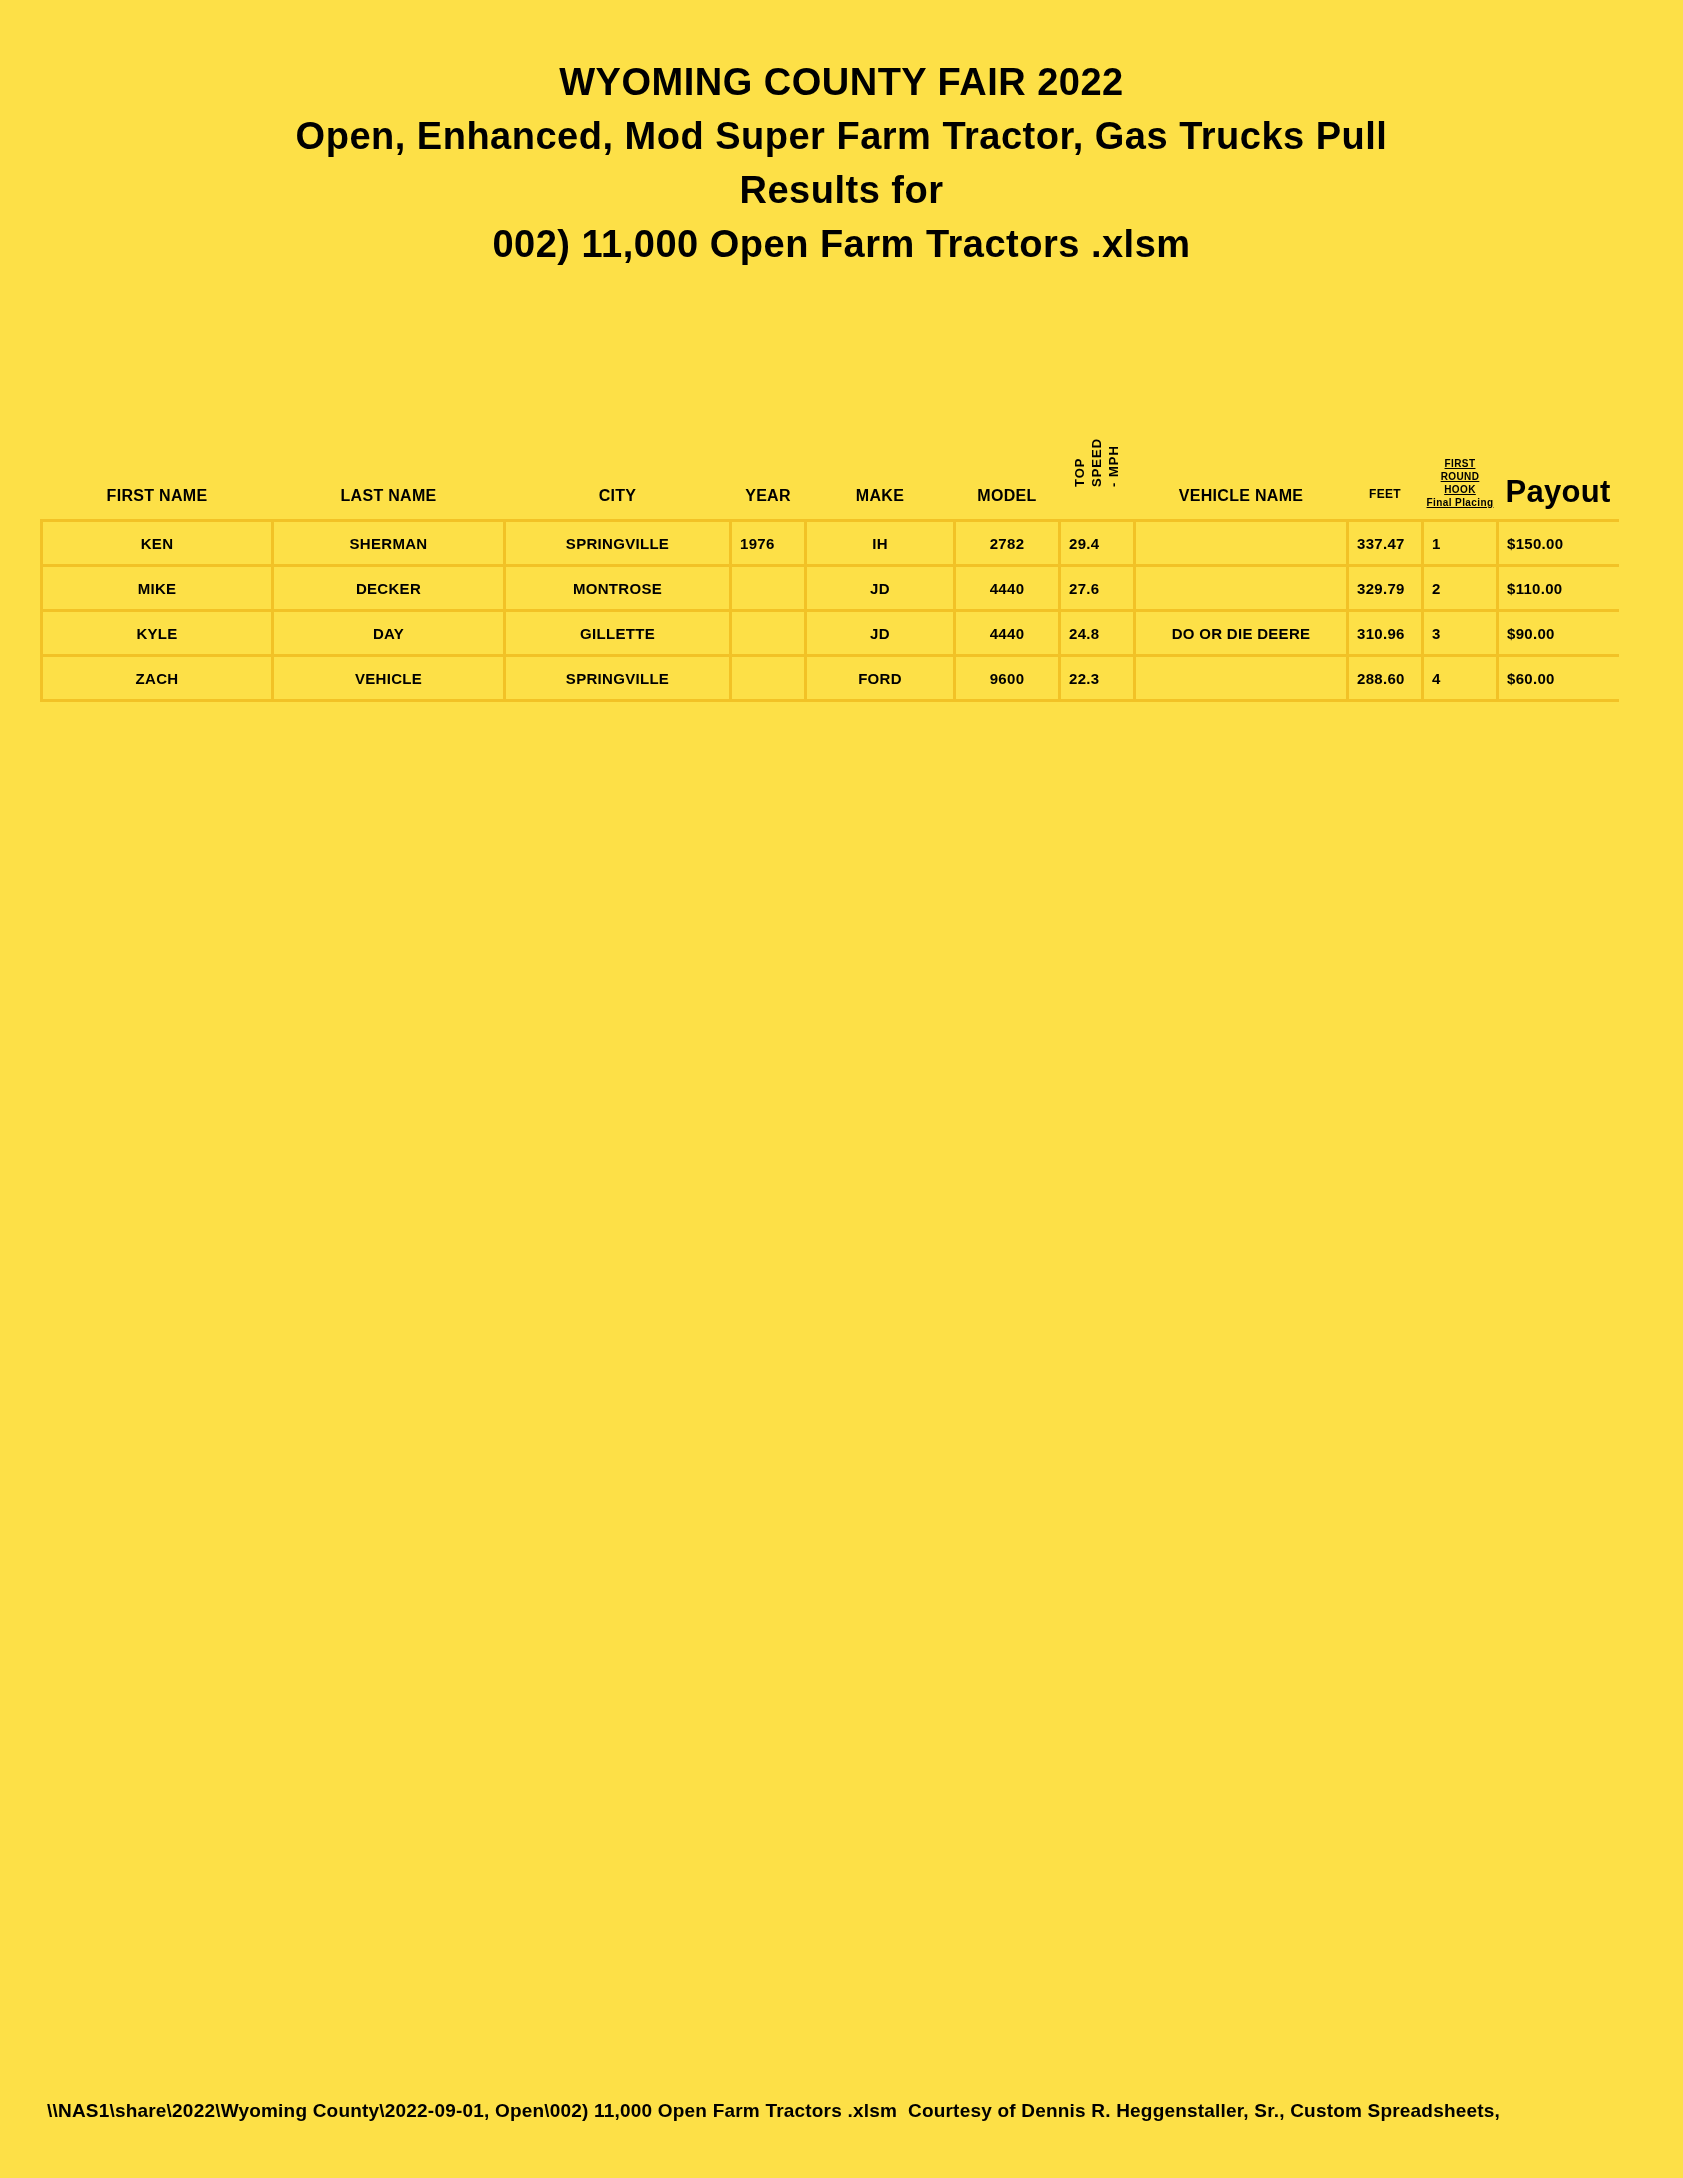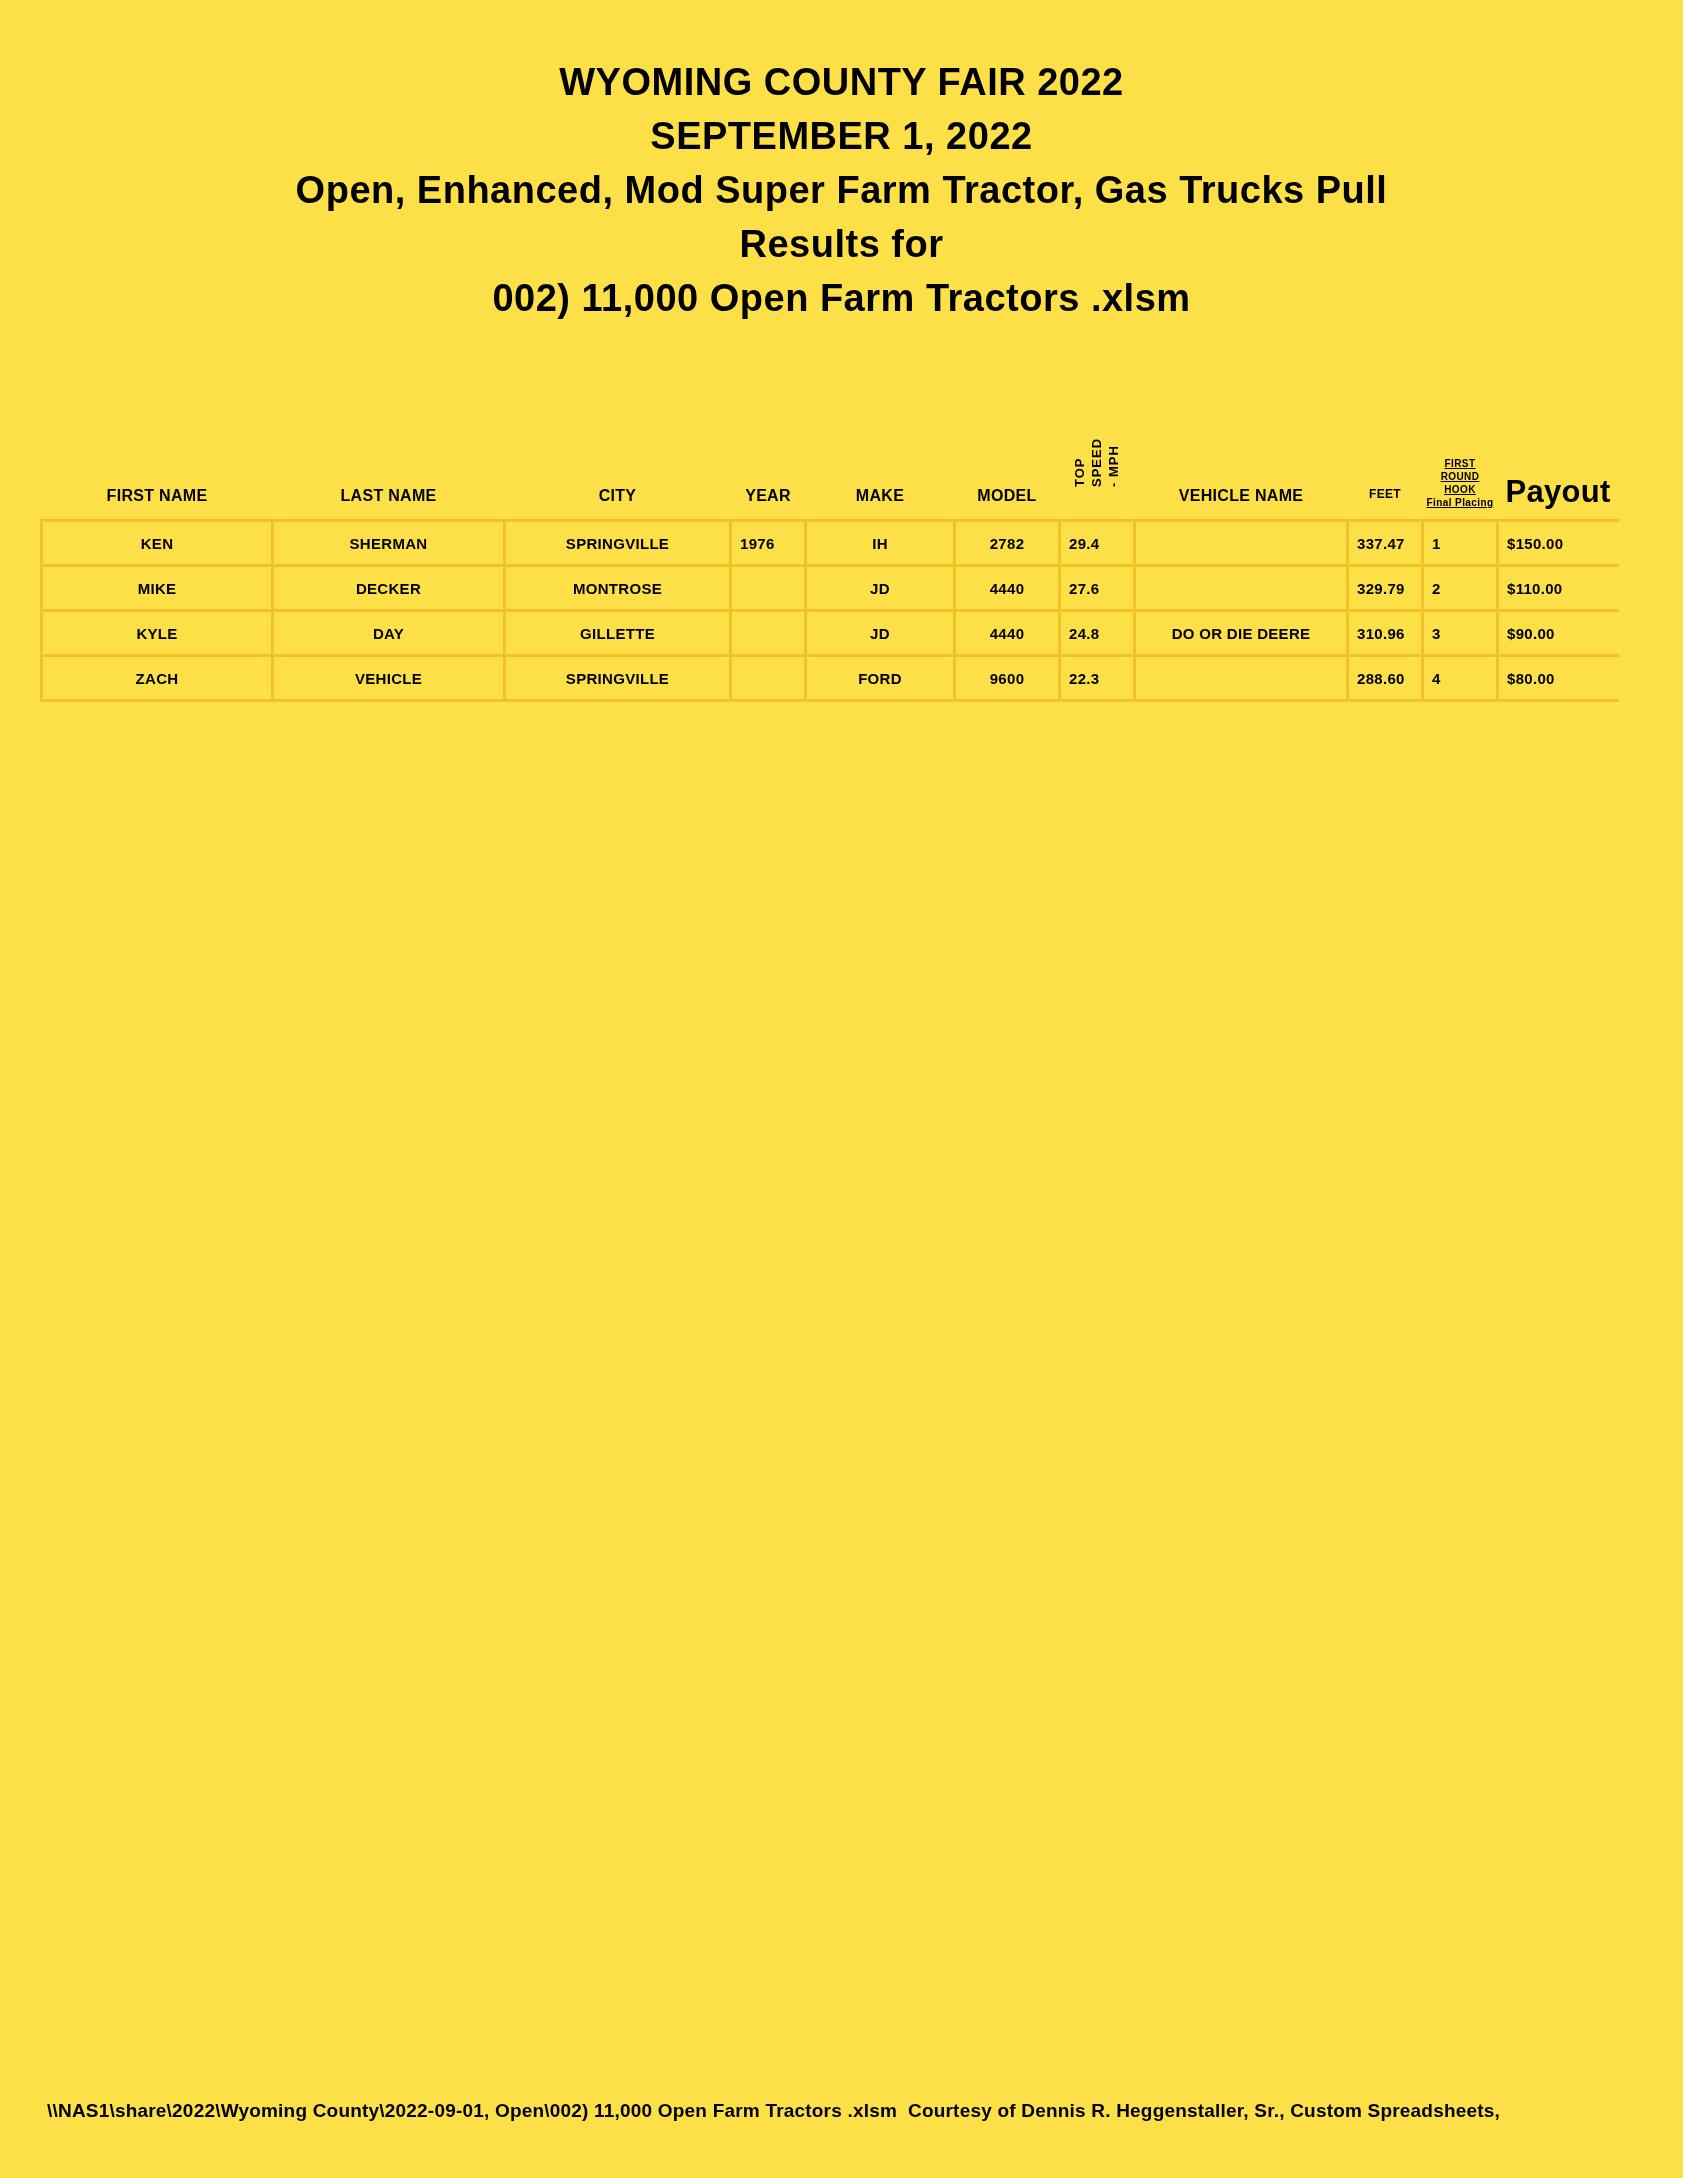--- a/index.html
+++ b/index.html
@@ -90,21 +90,20 @@
   }
   .footer-line2 { margin-top: 11px; }
 </style>
 </head>
 <body>
 
 <div class="page">
 
   <div class="title-block">
     <div>WYOMING COUNTY FAIR 2022</div>
-    <div>SEPTEMBER 1, 2022</div>
     <div>Open, Enhanced, Mod Super Farm Tractor, Gas Trucks Pull</div>
     <div>Results for</div>
     <div>002) 11,000 Open Farm Tractors .xlsm</div>
   </div>
 
   <table class="results-table">
     <colgroup>
       <col style="width:231px">
         <col style="width:232px">
         <col style="width:226px">
@@ -190,21 +189,21 @@
         <td class="al">ZACH</td>
         <td class="al">VEHICLE</td>
         <td class="al">SPRINGVILLE</td>
         <td class="ac"></td>
         <td class="al">FORD</td>
         <td class="al">9600</td>
         <td class="ac">22.3</td>
         <td class="al"></td>
         <td class="ac">288.60</td>
         <td class="ac">4</td>
-        <td class="ac payout-col">$80.00</td>
+        <td class="ac payout-col">$60.00</td>
       </tr>
     </tbody>
   </table>
 
   <div class="footer">
     <div class="footer-line1">\\NAS1\share\2022\Wyoming County\2022-09-01, Open\002) 11,000 Open Farm Tractors .xlsm  Courtesy of Dennis R. Heggenstaller, Sr., Custom Spreadsheets,</div>
     <div class="footer-line2">
       
     </div>
   </div>

